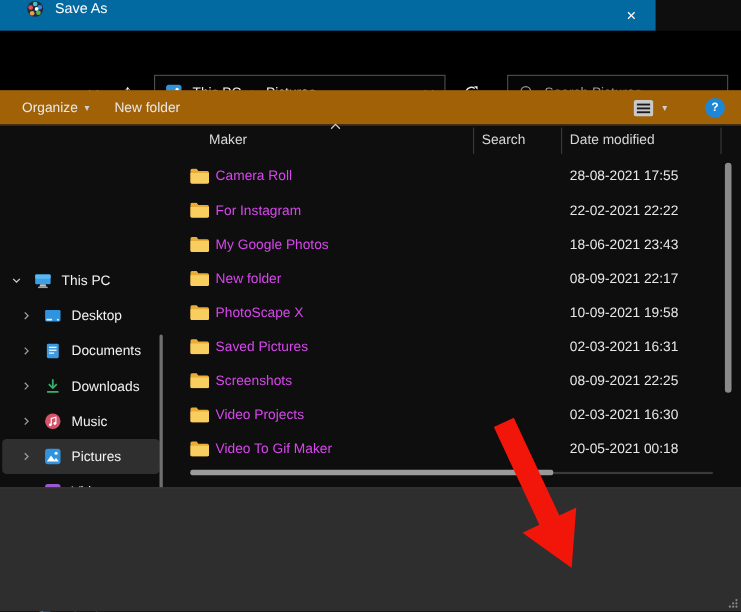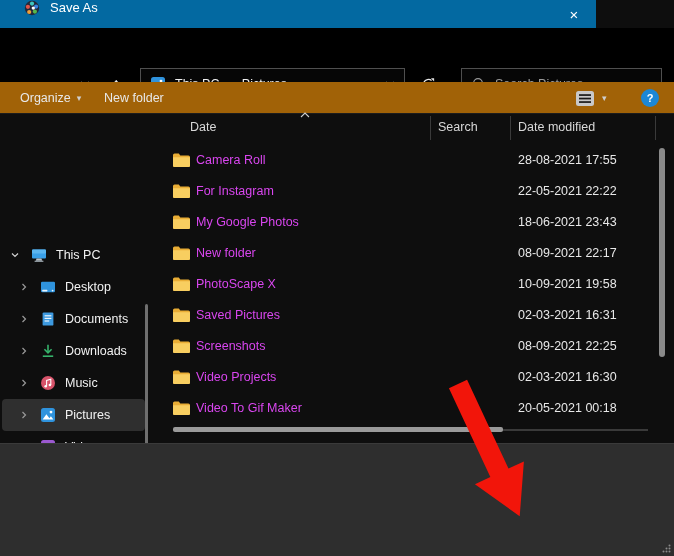--- a/index.html
+++ b/index.html
@@ -338,21 +338,21 @@
 
   <div class="side-scroll"></div>
 </div>
 
 <div class="list-header">
   <span class="sort-caret">
     <svg width="10" height="6" viewBox="0 0 10 6">
         <path d="M1 5 L5 1 L9 5" stroke="#cfcfcf" stroke-width="1.1" fill="none"></path>
       </svg>
   </span>
-  <span class="col-name">Date</span>
+  <span class="col-name">Maker</span>
   <span class="col-sep" style="left:270px"></span>
   <span class="col-status">Search</span>
   <span class="col-sep" style="left:350px"></span>
   <span class="col-date">Date modified</span>
   <span class="col-sep" style="left:495px"></span>
 </div>
 
 <div class="rows">
   <div class="frow">
     <span class="fic">
@@ -365,21 +365,21 @@
     <span class="fdate">28-08-2021 17:55</span>
   </div>
   <div class="frow">
     <span class="fic">
         <svg width="17" height="14" viewBox="0 0 17 14">
           <path d="M0 2 q0-1.6 1.6-1.6 h4.2 l1.5 2 h8.1 q1.6 0 1.6 1.6 v8.4 q0 1.6-1.6 1.6 H1.6 Q0 14 0 12.4 z" fill="#e9ad35"></path>
           <path d="M0 4.2 h17 v8.2 q0 1.6-1.6 1.6 H1.6 Q0 14 0 12.4 z" fill="#f8ce60"></path>
         </svg>
       </span>
     <span class="fname">For Instagram</span>
-    <span class="fdate">22-05-2021 22:22</span>
+    <span class="fdate">22-02-2021 22:22</span>
   </div>
   <div class="frow">
     <span class="fic">
         <svg width="17" height="14" viewBox="0 0 17 14">
           <path d="M0 2 q0-1.6 1.6-1.6 h4.2 l1.5 2 h8.1 q1.6 0 1.6 1.6 v8.4 q0 1.6-1.6 1.6 H1.6 Q0 14 0 12.4 z" fill="#e9ad35"></path>
           <path d="M0 4.2 h17 v8.2 q0 1.6-1.6 1.6 H1.6 Q0 14 0 12.4 z" fill="#f8ce60"></path>
         </svg>
       </span>
     <span class="fname">My Google Photos</span>
     <span class="fdate">18-06-2021 23:43</span>

